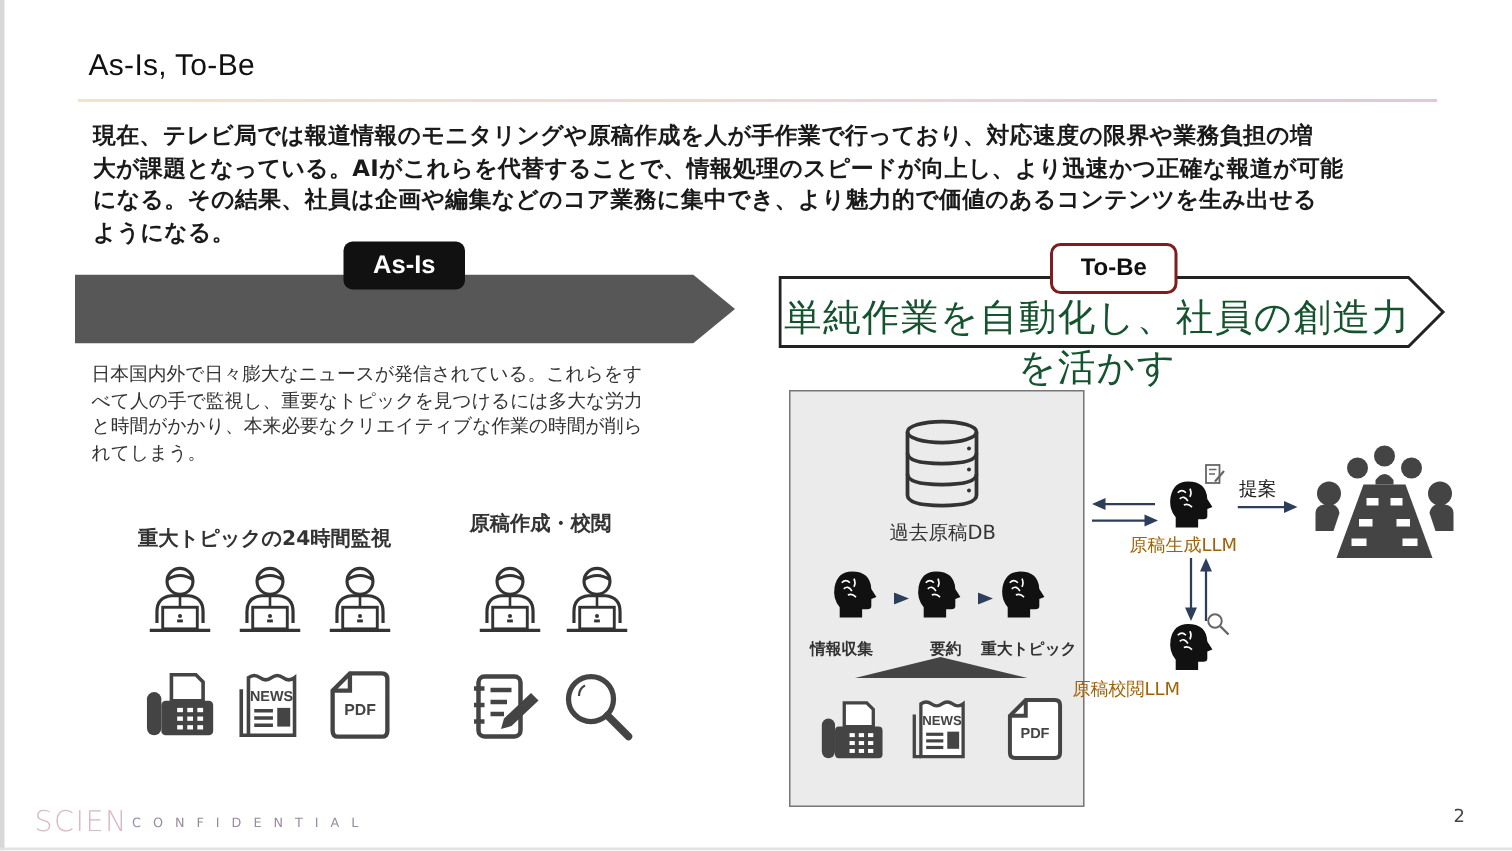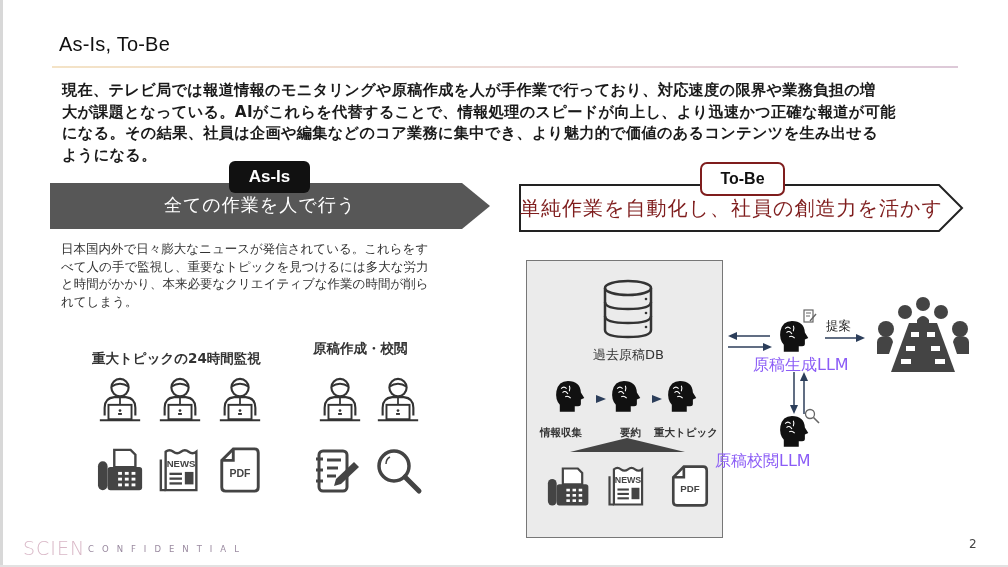--- a/index.html
+++ b/index.html
@@ -21,39 +21,39 @@
   .asis-banner .text { position:absolute; left:0; width:420px; top:10px; text-align:center;
                        color:#fff; font-size:18px; letter-spacing:1px; }
   .asis-tag { position:absolute; left:229px; top:161px; width:81px; height:32px; background:#111;
               border-radius:6px; color:#fff; font-weight:bold; font-size:17px; text-align:center;
               line-height:32px; font-family:"Liberation Sans", sans-serif; }
 
   
   .tobe-banner { position:absolute; left:519px; top:184px; width:445px; height:48px; }
   .tobe-banner svg { position:absolute; left:0; top:0; }
   .tobe-banner .text { position:absolute; left:0; width:425px; top:11px; text-align:center;
-                       color:#7f1d1d; font-size:20px; letter-spacing:1px; }
+                       color:#14532d; font-size:25px; letter-spacing:1px; }
   .tobe-tag { position:absolute; left:700px; top:162px; width:81px; height:30px; background:#fff;
               border:2px solid #7f1d1d; border-radius:7px; color:#111; font-weight:bold; font-size:16px;
               text-align:center; line-height:30px; font-family:"Liberation Sans", sans-serif; }
 
   .asis-desc { position:absolute; left:61px; top:240px; width:420px; font-size:12.5px; line-height:17.5px;
                color:#333; }
   .asis-desc span { display:block; white-space:nowrap; }
 
   .group-label { position:absolute; font-size:13.5px; font-weight:bold; color:#333; white-space:nowrap; }
 
   .icon { position:absolute; }
 
   
   .tobe-box { position:absolute; left:526px; top:260px; width:195px; height:276px; background:#ebebeb;
               border:1.5px solid #777; }
   .small-label { position:absolute; font-size:10.5px; color:#333; white-space:nowrap; font-weight:bold; }
   .db-label { position:absolute; font-size:13px; color:#333; white-space:nowrap; }
-  .llm-label { position:absolute; font-size:16px; color:#8b5cf6; white-space:nowrap; }
+  .llm-label { position:absolute; font-size:12px; color:#a16207; white-space:nowrap; }
   .propose { position:absolute; font-size:12.5px; color:#222; white-space:nowrap; }
 
   .footer-logo { position:absolute; left:23px; top:537px; font-size:19px; letter-spacing:1px; color:#d9b8c7;
                  font-family:"DejaVu Sans", sans-serif; font-weight:200; }
   .footer-conf { position:absolute; left:88px; top:544px; font-size:8.5px; letter-spacing:8px; color:#9a8aa0; }
   .page-num { position:absolute; left:969px; top:537px; font-size:12px; color:#444; }
 </style>
 </head>
 <body>
 
@@ -67,21 +67,20 @@
   <span>現在、テレビ局では報道情報のモニタリングや原稿作成を人が手作業で行っており、対応速度の限界や業務負担の増</span>
   <span>大が課題となっている。AIがこれらを代替することで、情報処理のスピードが向上し、より迅速かつ正確な報道が可能</span>
   <span>になる。その結果、社員は企画や編集などのコア業務に集中でき、より魅力的で価値のあるコンテンツを生み出せる</span>
   <span>ようになる。</span>
 </div>
 
 <div class="asis-banner">
   <svg width="440" height="46">
     <polygon points="0,0 412,0 440,23 412,46 0,46" fill="#575757"></polygon>
   </svg>
-  <div class="text">全ての作業を人で行う</div>
 </div>
 <div class="asis-tag">As-Is</div>
 
 <div class="asis-desc">
   <span>日本国内外で日々膨大なニュースが発信されている。これらをす</span>
   <span>べて人の手で監視し、重要なトピックを見つけるには多大な労力</span>
   <span>と時間がかかり、本来必要なクリエイティブな作業の時間が削ら</span>
   <span>れてしまう。</span>
 </div>
 

